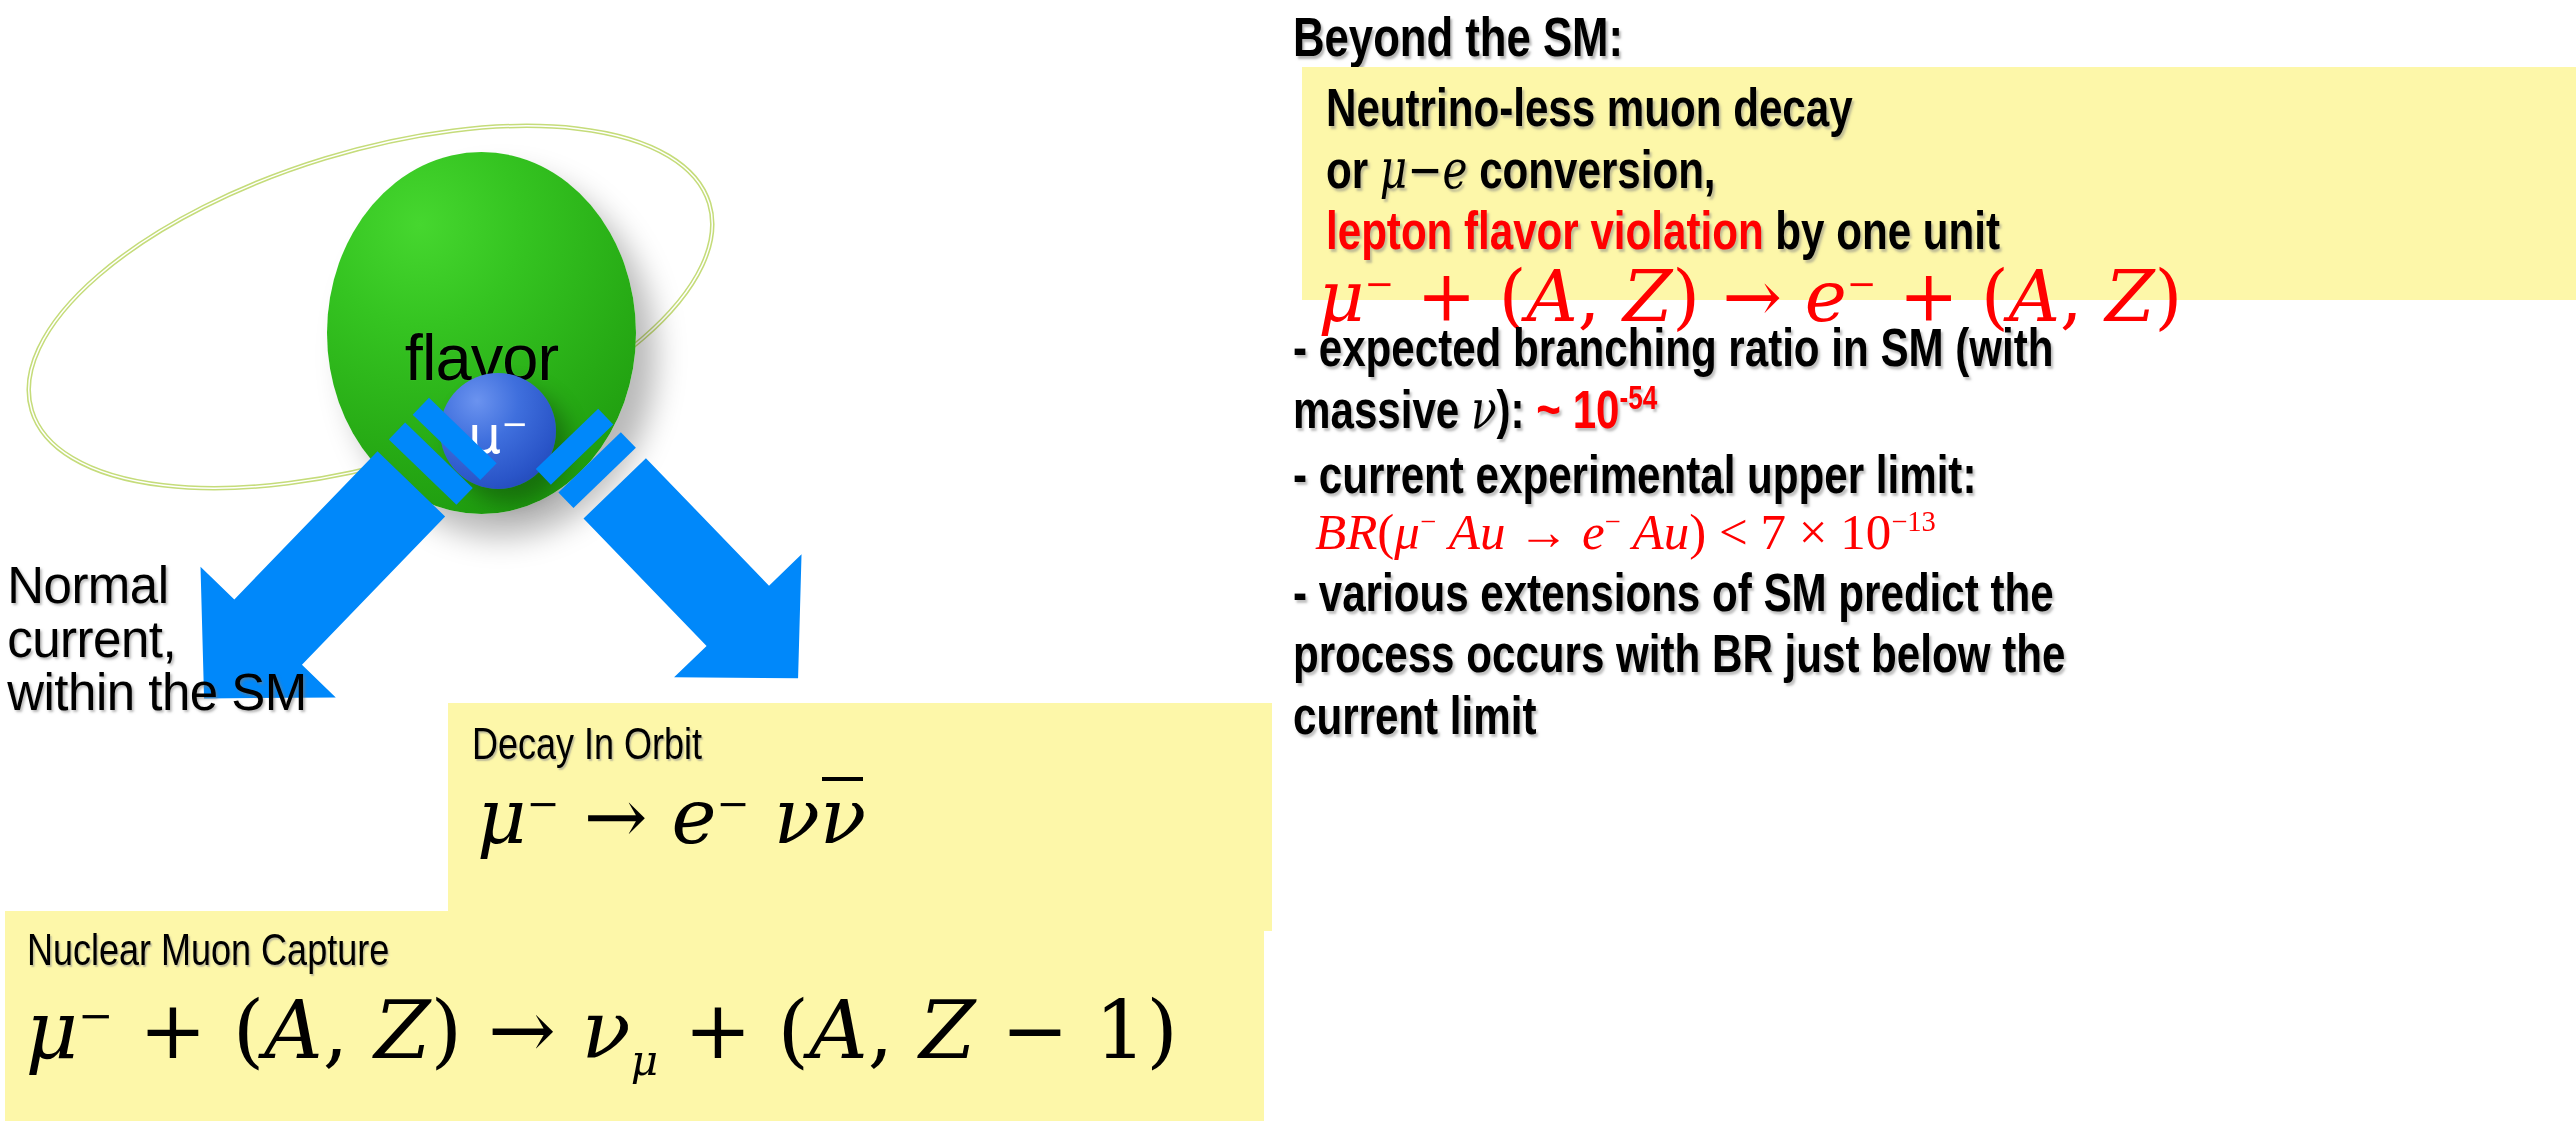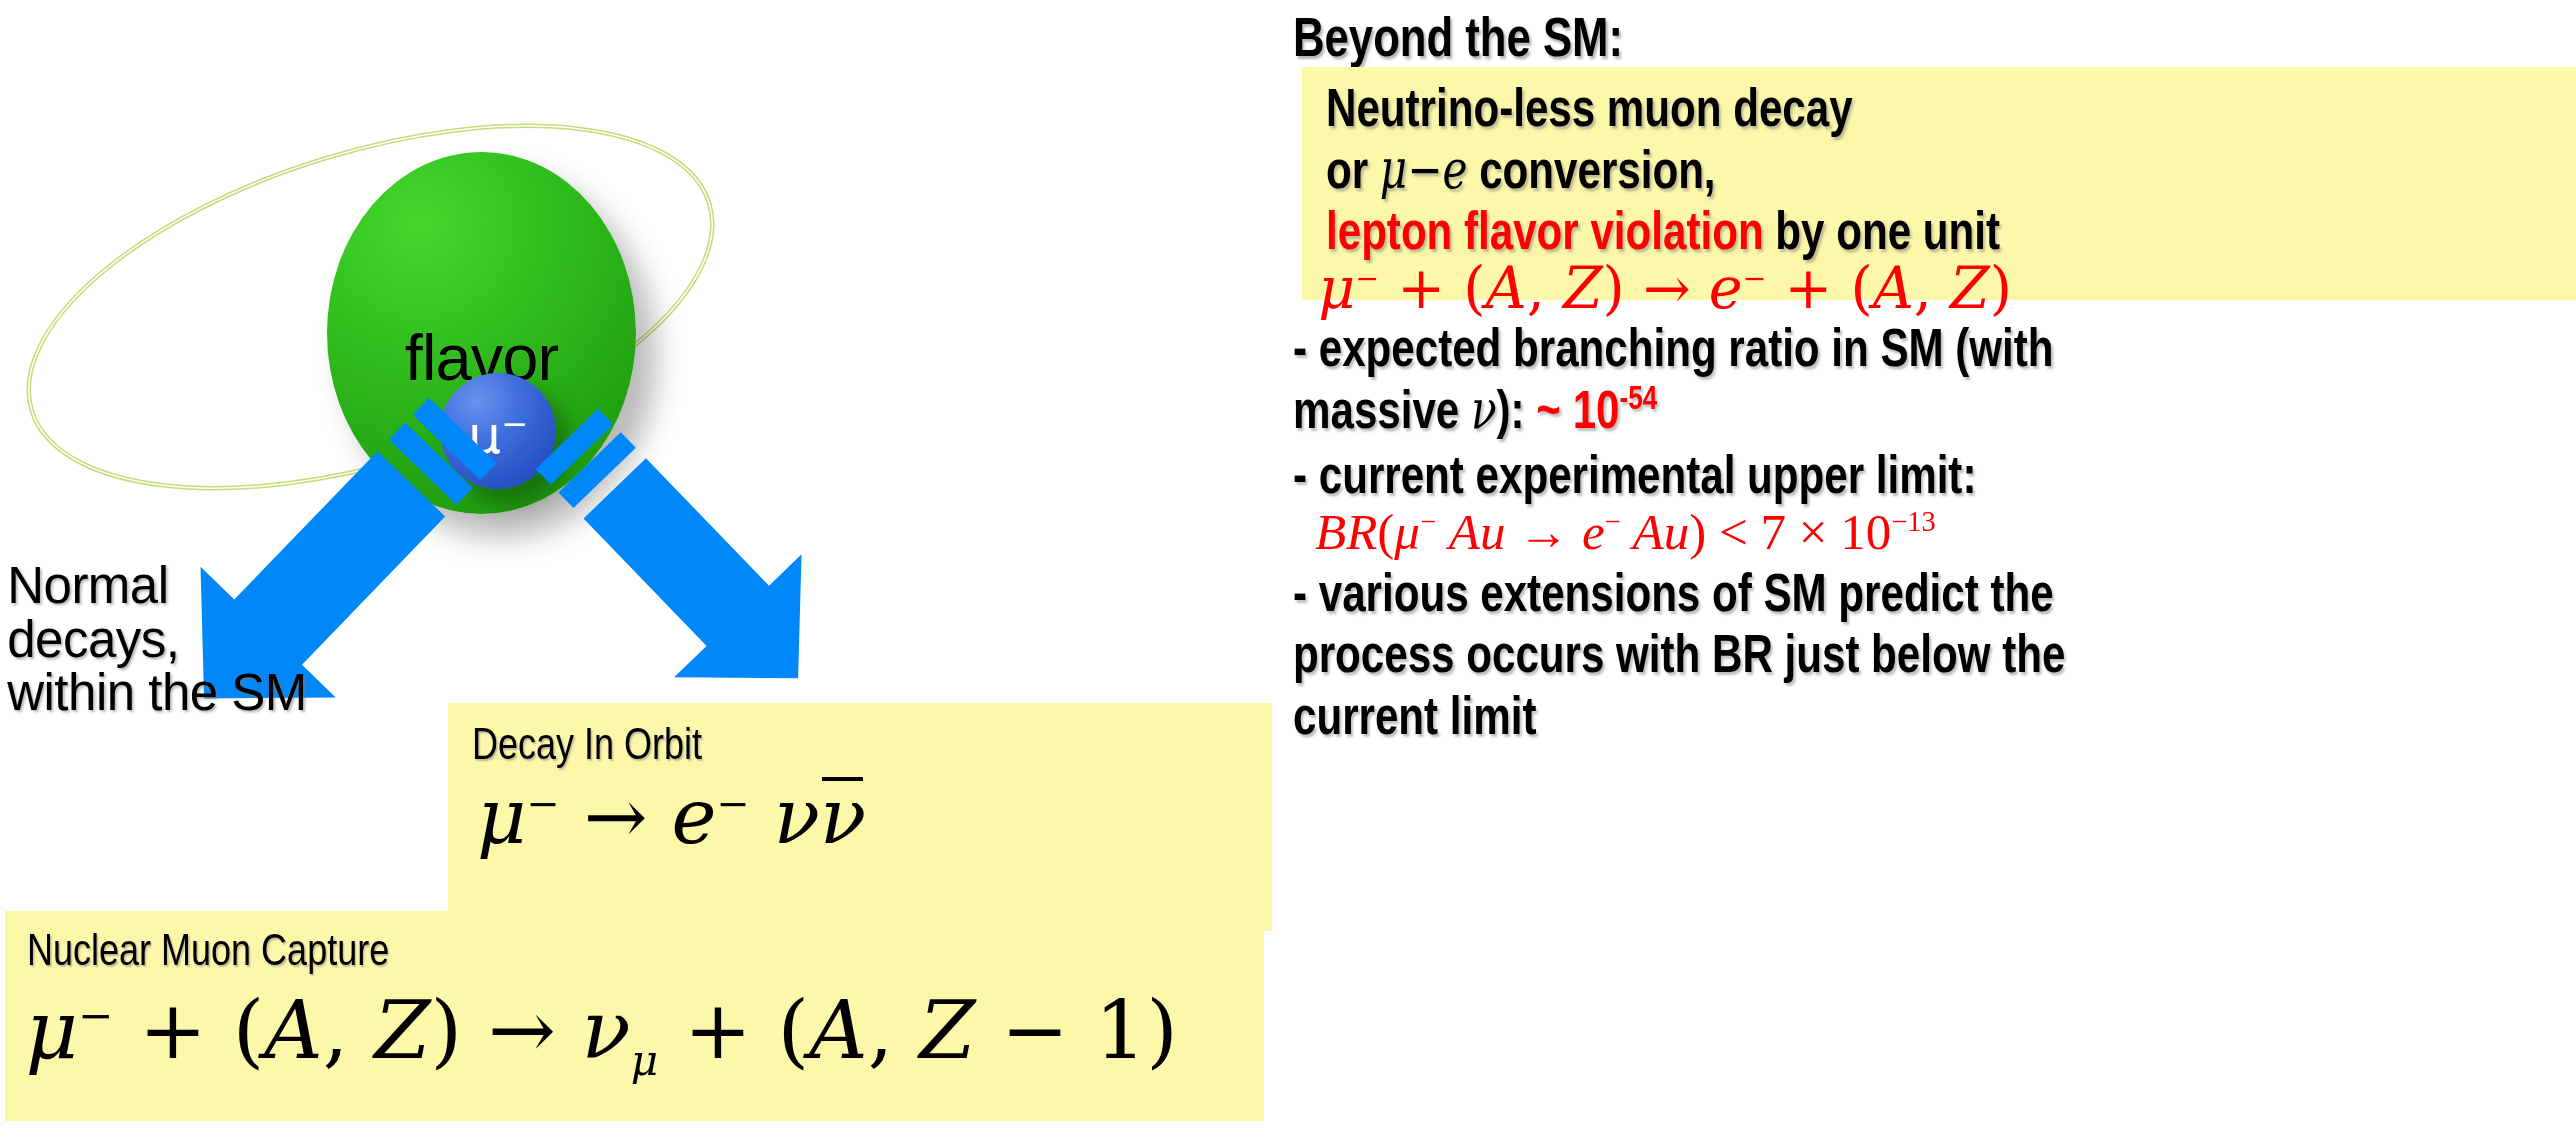--- a/index.html
+++ b/index.html
@@ -100,21 +100,21 @@
   }
   #bsm-l1{left:23.5px;top:9px;}
   #bsm-l2{left:23.5px;top:71px;}
   #bsm-l3{left:23.5px;top:132px;}
   .mu-it{font-family:"DejaVu Serif","Liberation Serif",serif;font-style:italic;font-weight:400;}
   .redtxt{color:#ff0000;}
 
   #bsm-eq{
     position:absolute;left:16.3px;top:188px;
     font-family:"DejaVu Serif","Liberation Serif",serif;
-    font-style:italic;font-size:57px;color:#ff0000;white-space:nowrap;
+    font-style:italic;font-size:71px;color:#ff0000;white-space:nowrap;
   }
   #bsm-eq sup{font-size:0.5em;vertical-align:super;font-style:normal;}
 
   .bullet{
     position:absolute;
     font-family:"Liberation Sans Narrow","Liberation Sans","DejaVu Sans Condensed","DejaVu Sans",sans-serif;
     font-weight:700;font-size:54px;color:#000;
     transform:scaleX(0.78);transform-origin:left center;
     text-shadow:2.7px 2.7px 2.7px rgba(130,130,130,0.5);
     white-space:pre;
@@ -163,21 +163,21 @@
     </g>
 
     <g transform="translate(680,540) rotate(46)">
       <path d="M 0,-48 L 196,-48 L 196,-98 L 292,0 L 196,98 L 196,48 L 0,48 Z" fill="#0088fa"></path>
       <rect x="-40" y="-48" width="24" height="96" fill="#0088fa"></rect>
       <rect x="-76" y="-48" width="24" height="96" fill="#0088fa"></rect>
     </g>
   </svg>
 
   <div id="normal-decays" class="leftcap">Normal
-decays,
+current,
 within the SM</div>
 
   <div id="box-dio" class="ybox">
     <div id="dio-title" class="boxtitle">Decay In Orbit</div>
     <div id="dio-eq" class="mathline"><span>μ</span><sup>−</sup><span class="upr">&nbsp;</span><span class="upr">→</span>&nbsp;<span>e</span><sup>−</sup>&nbsp;<span>ν</span><span class="ovl">ν</span></div>
   </div>
 
   <div id="box-nmc" class="ybox">
     <div id="nmc-title" class="boxtitle">Nuclear Muon Capture</div>
     <div id="nmc-eq" class="mathline"><span>μ</span><sup>−</sup><span class="upr"> + (</span><span>A</span><span class="upr">, </span><span>Z</span><span class="upr">) </span><span class="upr">→</span>&nbsp;<span>ν</span><sub>μ</sub><span class="upr"> + (</span><span>A</span><span class="upr">, </span><span>Z</span><span class="upr"> − 1)</span></div>

